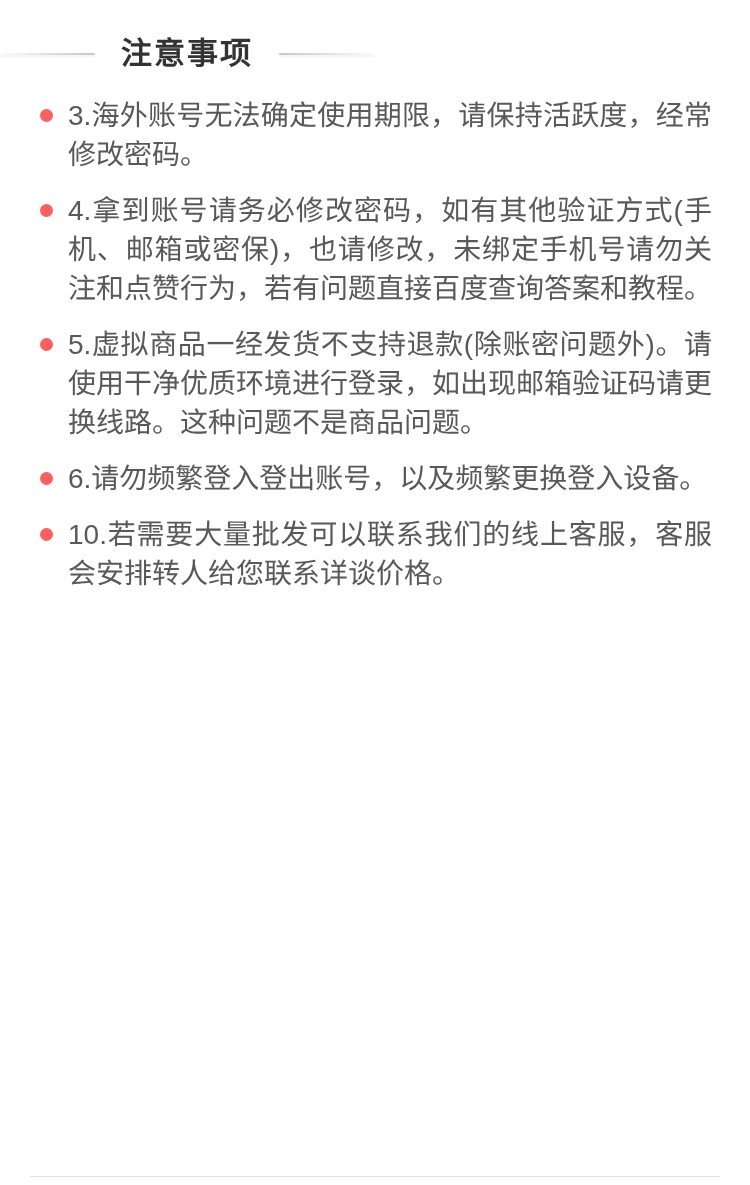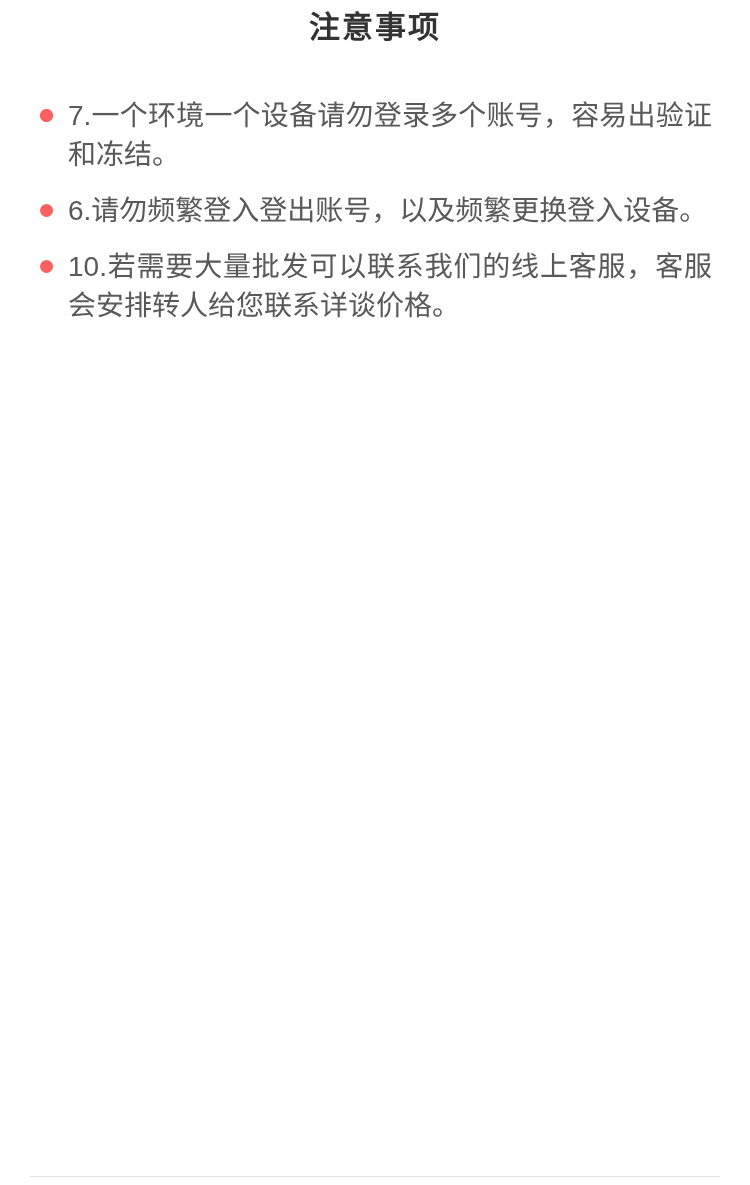--- a/index.html
+++ b/index.html
@@ -14,24 +14,23 @@
   .page {
     width: 750px;
     height: 1185px;
     padding-top: 34px;
     position: relative;
   }
   
   .title-row {
     display: flex;
     align-items: center;
-    justify-content: flex-end;
+    justify-content: flex-start;
     gap: 26px;
     height: 40px;
-    flex-direction: column;
   }
   .title-line {
     width: 95px;
     height: 2px;
     border-radius: 1px;
     box-shadow: 0 2px 2px rgba(0,0,0,0.06);
   }
   .title-line.left  { background: linear-gradient(to right, rgba(200,200,200,0.05), #c6c6c6); }
   .title-line.right { background: linear-gradient(to left,  rgba(200,200,200,0.05), #c6c6c6); }
   .page-title {
@@ -81,21 +80,22 @@
 
 <div class="page">
 
   <div class="title-row">
     <span class="title-line left"></span>
     <h1 class="page-title">注意事项</h1>
     <span class="title-line right"></span>
   </div>
 
   <div class="notes">
-      <div class="note-item"><span class="bullet"></span></div>
-      <div class="note-item"><span class="bullet"></span><span>7.一个环境一个设备请勿登录多个账号，容易出验证和冻结。</span></div>
+      <div class="note-item"><span class="bullet"></span><span>3.海外账号无法确定使用期限，请保持活跃度，经常修改密码。</span></div>
+      <div class="note-item"><span class="bullet"></span><span>4.拿到账号请务必修改密码，如有其他验证方式(手机、邮箱或密保)，也请修改，未绑定手机号请勿关注和点赞行为，若有问题直接百度查询答案和教程。</span></div>
+      <div class="note-item"><span class="bullet"></span><span>5.虚拟商品一经发货不支持退款(除账密问题外)。请使用干净优质环境进行登录，如出现邮箱验证码请更换线路。这种问题不是商品问题。</span></div>
       <div class="note-item"><span class="bullet"></span><span>6.请勿频繁登入登出账号，以及频繁更换登入设备。</span></div>
       <div class="note-item"><span class="bullet"></span><span>10.若需要大量批发可以联系我们的线上客服，客服会安排转人给您联系详谈价格。</span></div>
     </div>
 
   <div class="bottom-line"></div>
 
 </div>
 
 </body></html>

